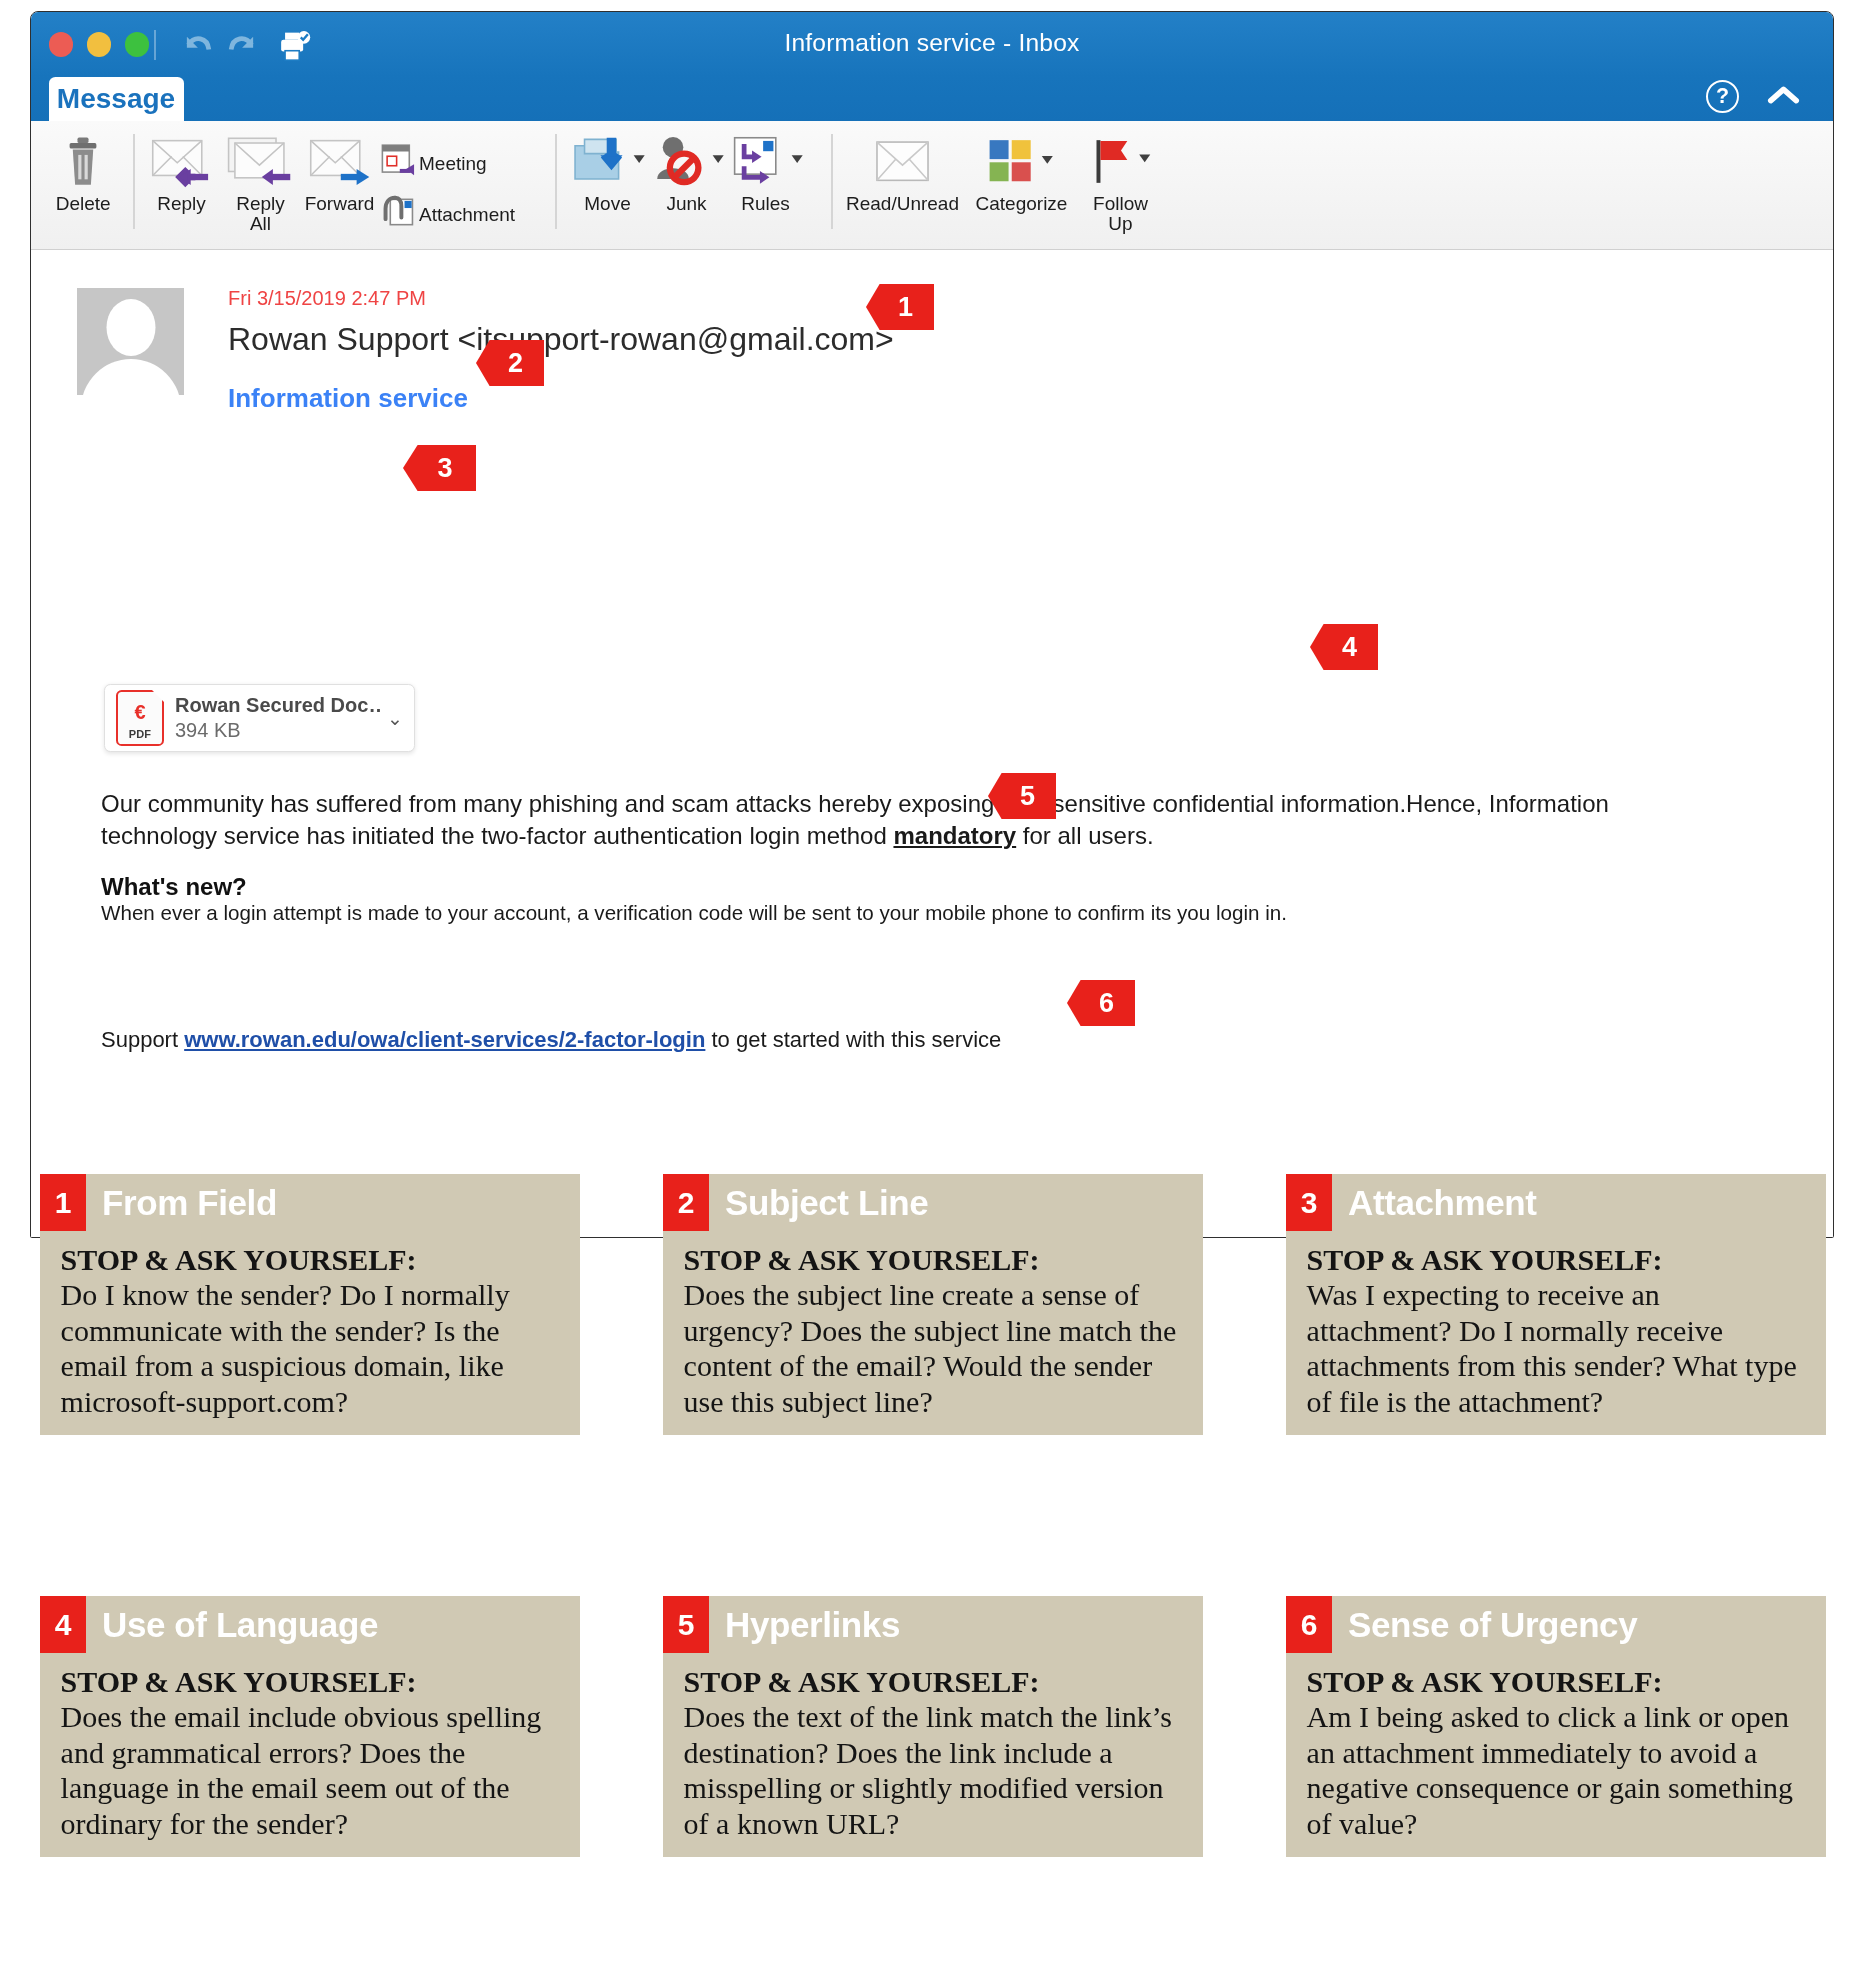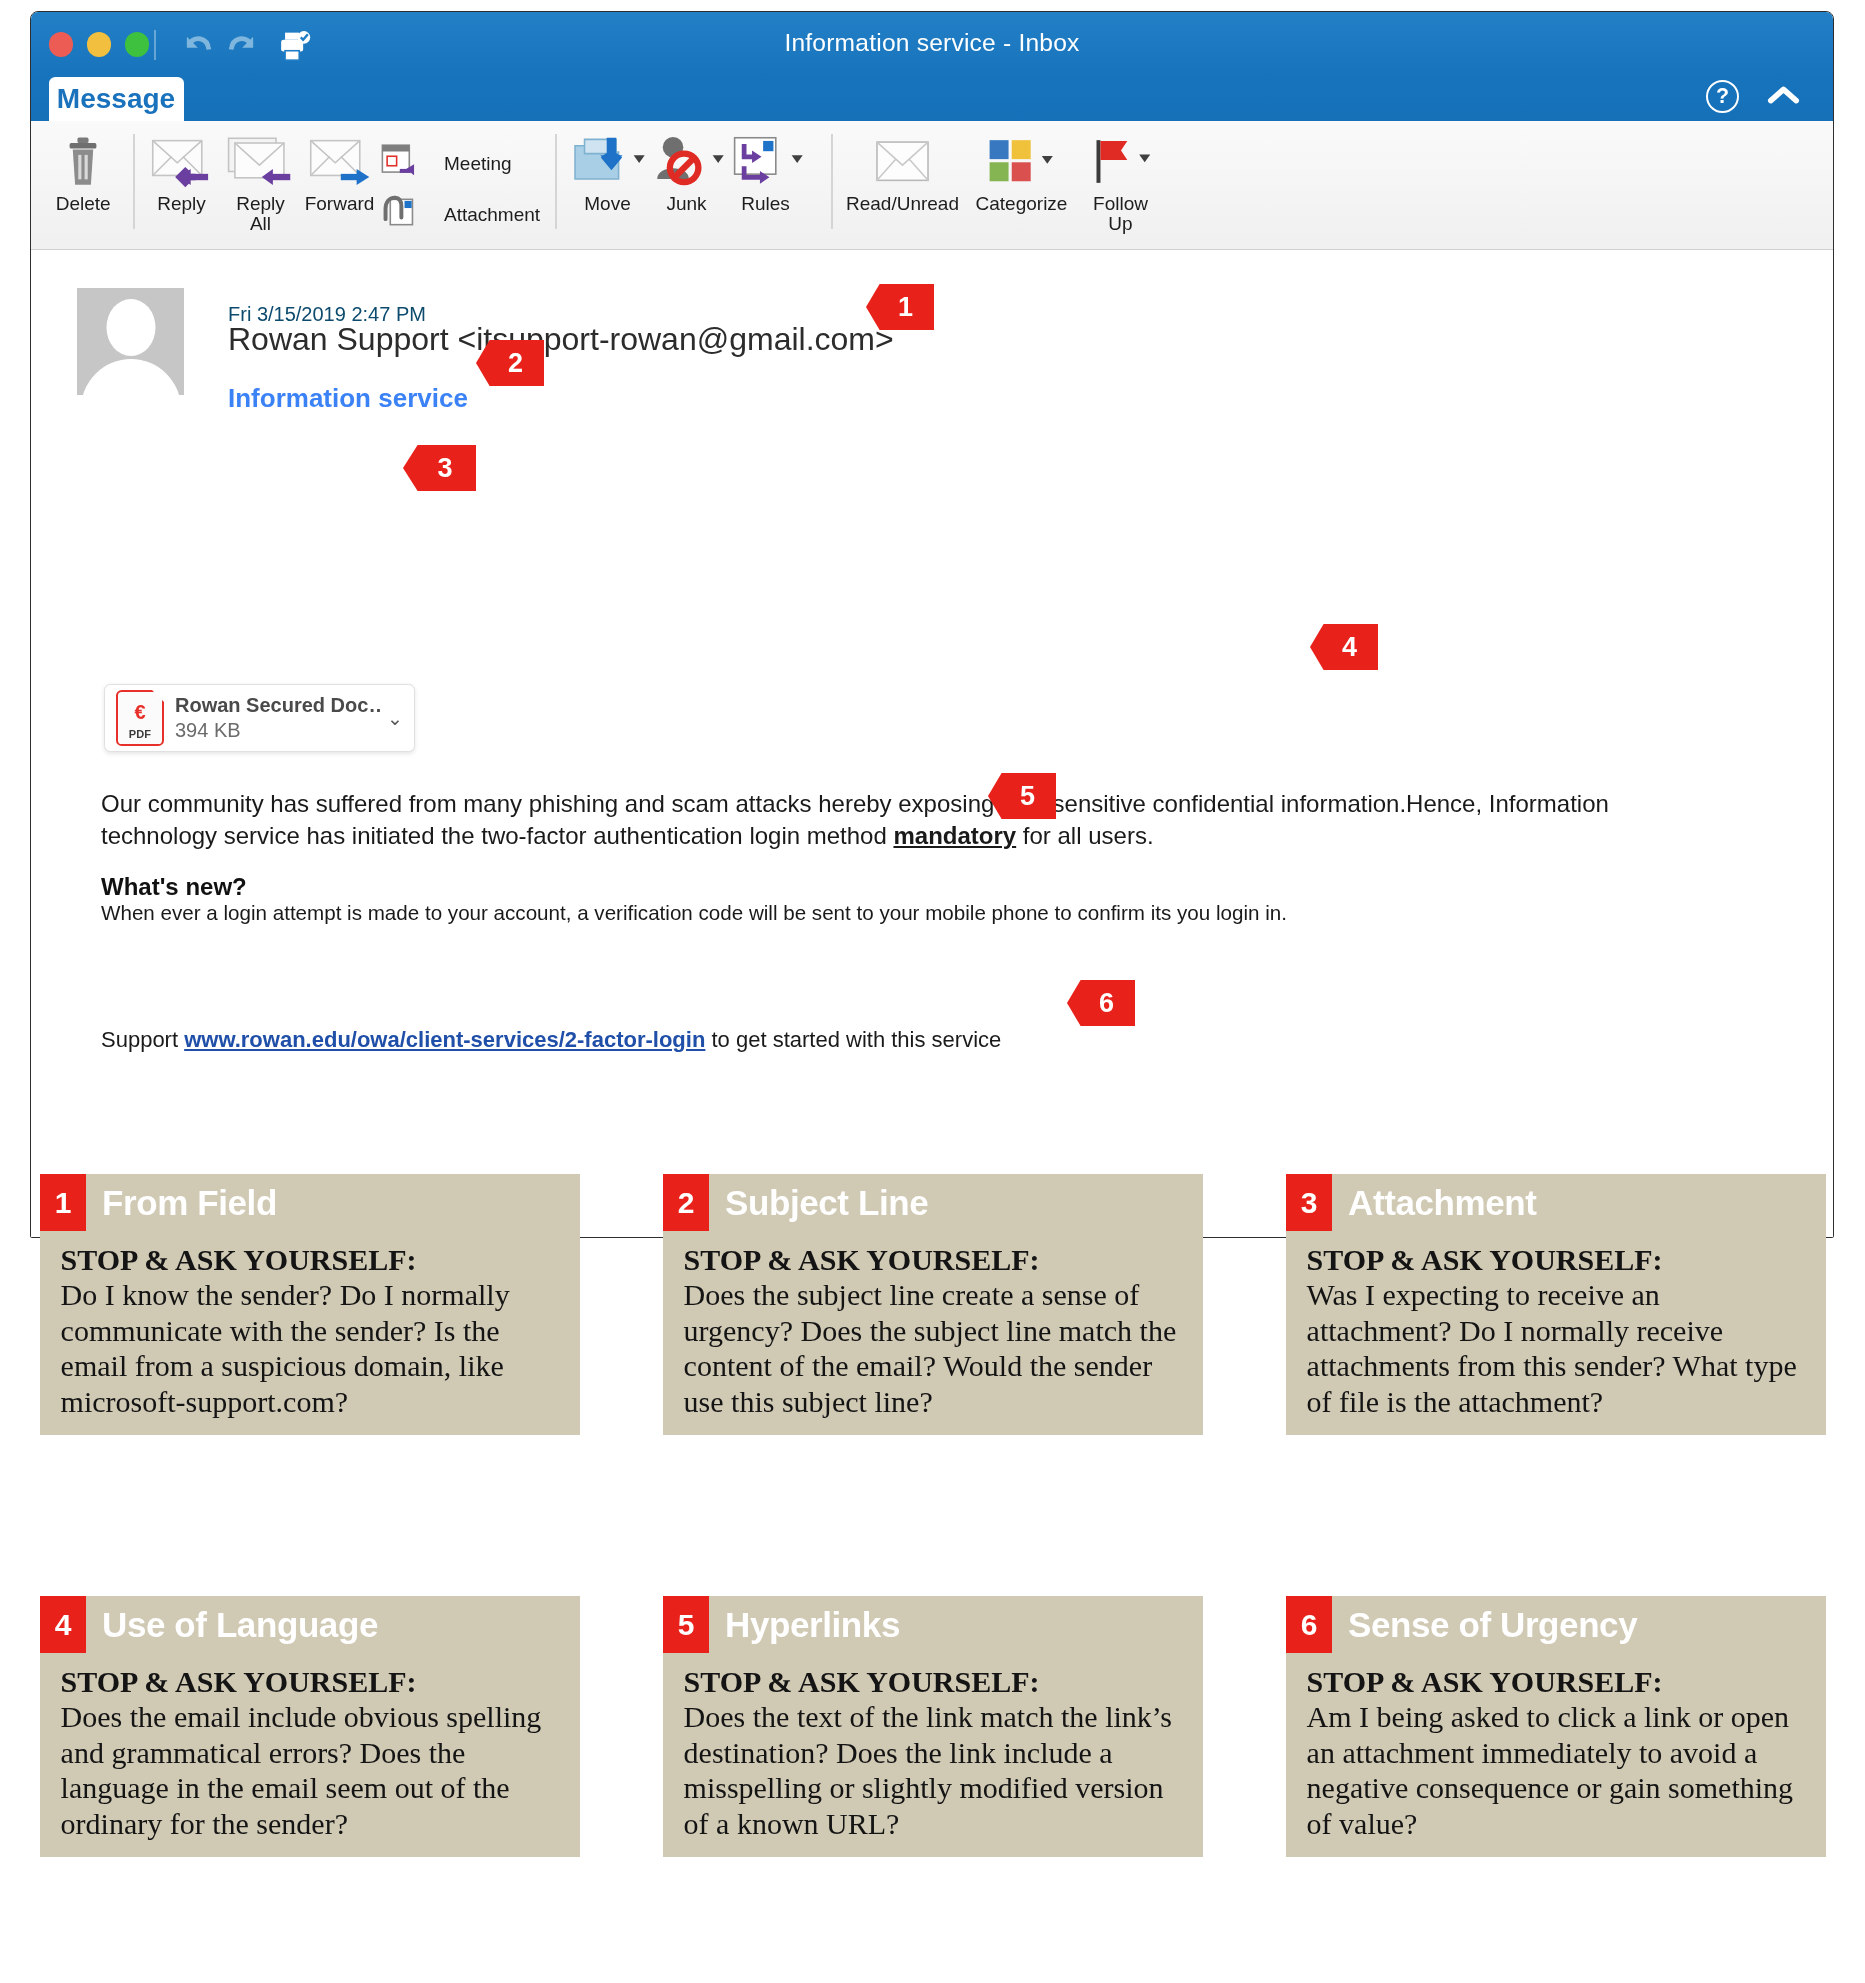--- a/index.html
+++ b/index.html
@@ -97,35 +97,35 @@
   }
   .rb-ico { height: 62px; display: flex; align-items: center; justify-content: center; }
   .rb-lbl {
     font-size: 19px; color: #1d1d1d; text-align: center;
     line-height: 1.05; margin-top: 1.6px;
   }
   .rb-inline {
     display: flex; flex-direction: column; justify-content: center;
     gap: 8px; padding-top: 8px;
   }
-  .rb-inline-row { display: flex; align-items: center; gap: 25px; }
+  .rb-inline-row { display: flex; align-items: center; gap: 0; }
   .rb-inline-row span { font-size: 19px; color: #1d1d1d; }
 
   
   .msg-body { position: relative; height: calc(100% - 239px); background: #ffffff; }
 
   .avatar {
     position: absolute; left: 46px; top: 38px;
     width: 107px; height: 107px; background: #c6c6c6;
     overflow: hidden;
   }
   .avatar .head { position: absolute; left: 50%; top: 11px; transform: translateX(-50%); width: 49px; height: 57px; background: #ffffff; border-radius: 50%; }
   .avatar .shoulders { position: absolute; left: 50%; bottom: -32px; transform: translateX(-50%); width: 100px; height: 68px; background: #ffffff; border-radius: 50px 50px 0 0; }
 
-  .hdr-date { position: absolute; left: 197px; top: 37px; font-size: 20px; color: #0c4a6e; margin-top: 16px; }
+  .hdr-date { position: absolute; left: 197px; top: 37px; font-size: 20px; color: #ef4444; }
   .hdr-from { position: absolute; left: 197px; top: 71px; font-size: 32px; color: #2c2c2c; white-space: nowrap; }
   .hdr-subject { position: absolute; left: 197px; top: 133px; font-size: 26px; font-weight: 700; color: #3b82f6; }
 
   .attach-chip {
     position: absolute; left: 73px; top: 434px;
     width: 311px; height: 68px;
     background: #ffffff;
     border: 1.6px solid #e0e0e0; border-radius: 6.4px;
     box-shadow: 0 1.6px 4px rgba(0,0,0,.10);
     display: flex; align-items: center; padding: 0 11px;

